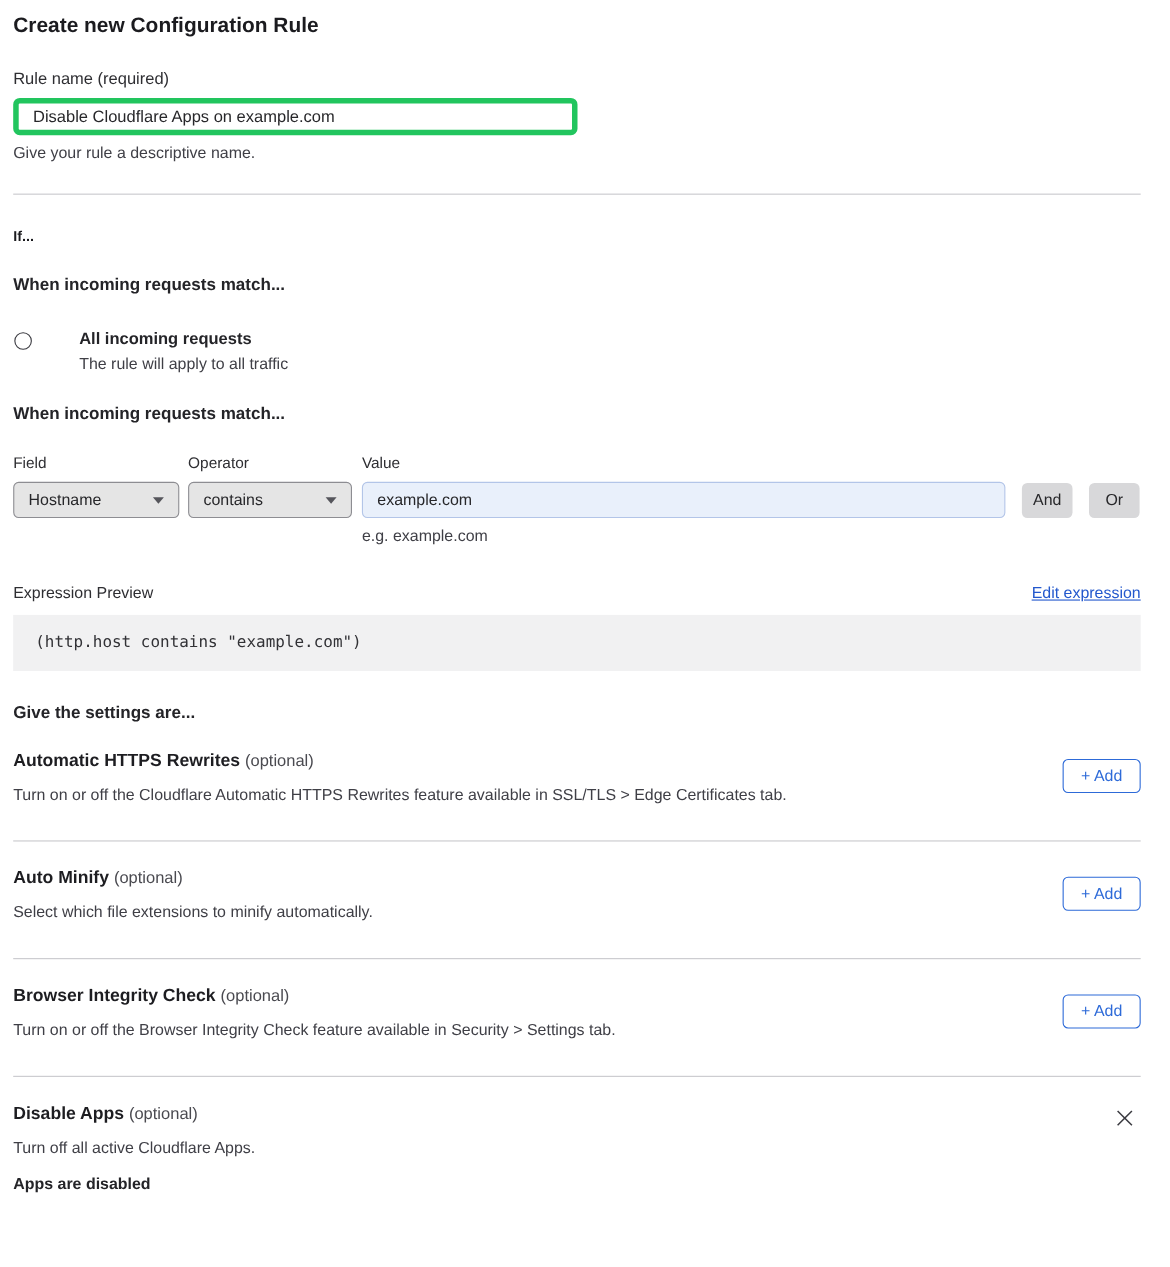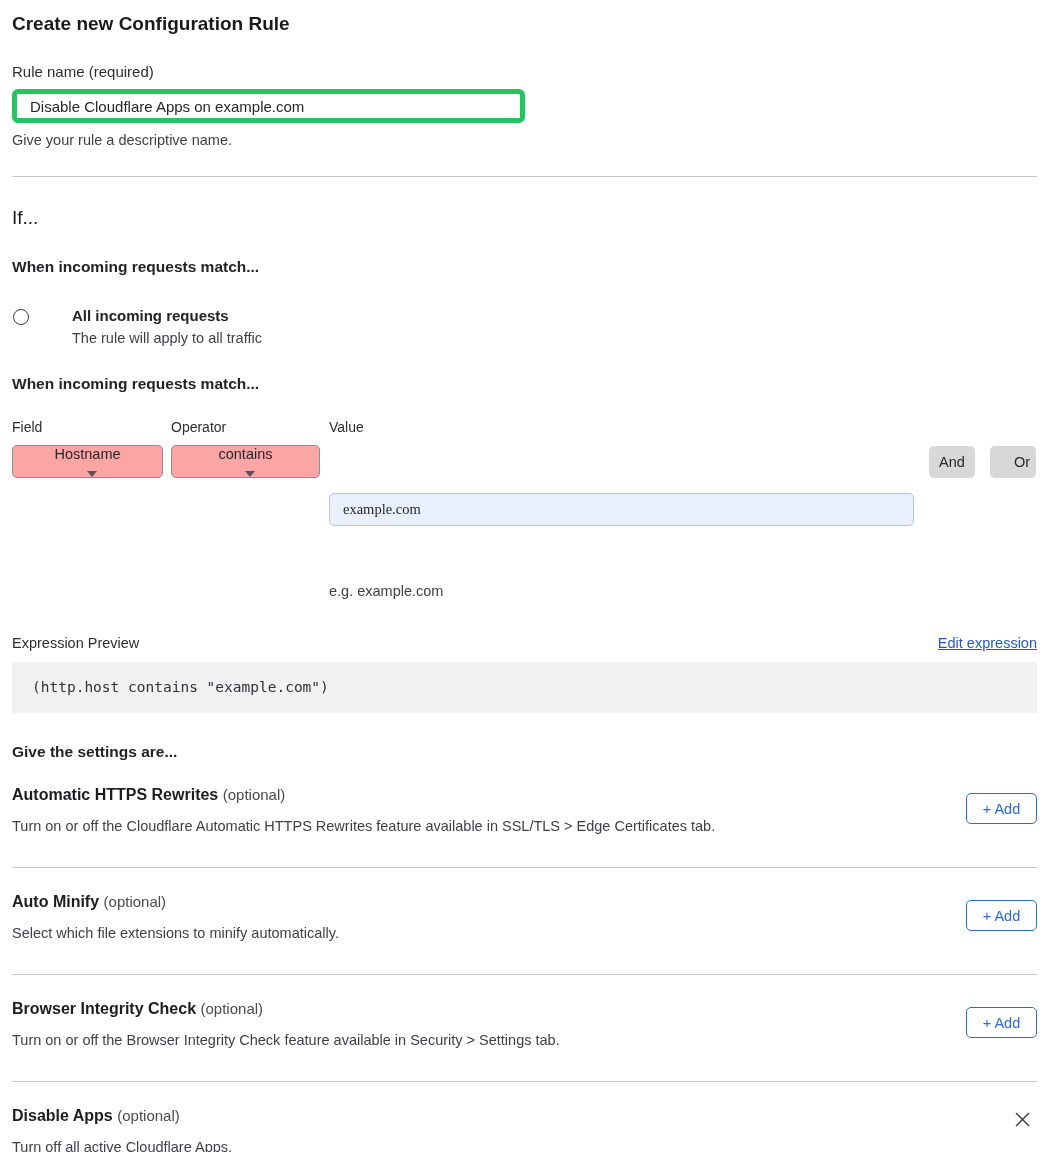--- a/index.html
+++ b/index.html
@@ -51,22 +51,22 @@
   }
 
   .divider {
     border: none;
     border-top: 1px solid #c8c8cc;
     margin: 28px 0 0 0;
   }
 
   
   .if-heading {
-    font-size: 19px;
-    font-weight: 400;
+    font-size: 13px;
+    font-weight: 700;
     color: #1b1b1f;
     margin: 30px 0 0 0;
   }
   .match-heading {
     font-size: 15.5px;
     font-weight: 700;
     color: #242428;
     margin: 29px 0 0 0;
   }
 
@@ -115,49 +115,48 @@
   .builder-col { display: flex; flex-direction: column; }
   .control-label {
     font-size: 14px;
     color: #2e2e32;
     margin-bottom: 10px;
   }
   .select-box {
     height: 33px;
     border: 1px solid #8d8d92;
     border-radius: 5px;
-    background: #fca5a5;
+    background: #e5e5e5;
     display: flex;
     align-items: center;
     justify-content: space-between;
     padding: 0 13px;
     font-size: 14.5px;
     color: #27272a;
     cursor: pointer;
-    flex-direction: column;
   }
   .select-field { width: 151px; margin-right: 8px; }
   .select-operator { width: 149px; margin-right: 9px; }
   .chevron-down {
     width: 0; height: 0;
     border-left: 5px solid transparent;
     border-right: 5px solid transparent;
     border-top: 6px solid #55555b;
     margin-left: 8px;
   }
-  .value-col { width: 585px; margin-right: 15px; gap: 48px; }
+  .value-col { width: 585px; margin-right: 15px; }
   .value-input {
     width: 585px;
     height: 33px;
     background: #e9f0fb;
     border: 1px solid #b3c5e8;
     border-radius: 5px;
     padding: 0 13px;
     font-size: 14.5px;
-    font-family: Liberation Serif, serif;
+    font-family: Liberation Sans, sans-serif;
     color: #27272a;
     outline: none;
   }
   .value-hint {
     font-size: 14.5px;
     color: #3f3f46;
     margin-top: 9px;
   }
   .andor-col { padding-top: 27px; }
   .andor-btn {
@@ -165,21 +164,21 @@
     height: 32px;
     background: #d8d8da;
     border: none;
     border-radius: 5px;
     font-size: 14.5px;
     font-family: "Liberation Sans", sans-serif;
     color: #27272a;
     cursor: pointer;
     margin-right: 15px;
   }
-  .andor-btn.last { margin-right: 0; text-align: right; }
+  .andor-btn.last { margin-right: 0; }
 
   
   .preview-header {
     display: flex;
     justify-content: space-between;
     align-items: flex-end;
     margin-top: 36px;
   }
   .preview-label { font-size: 14.5px; color: #2e2e32; }
   .edit-link {

